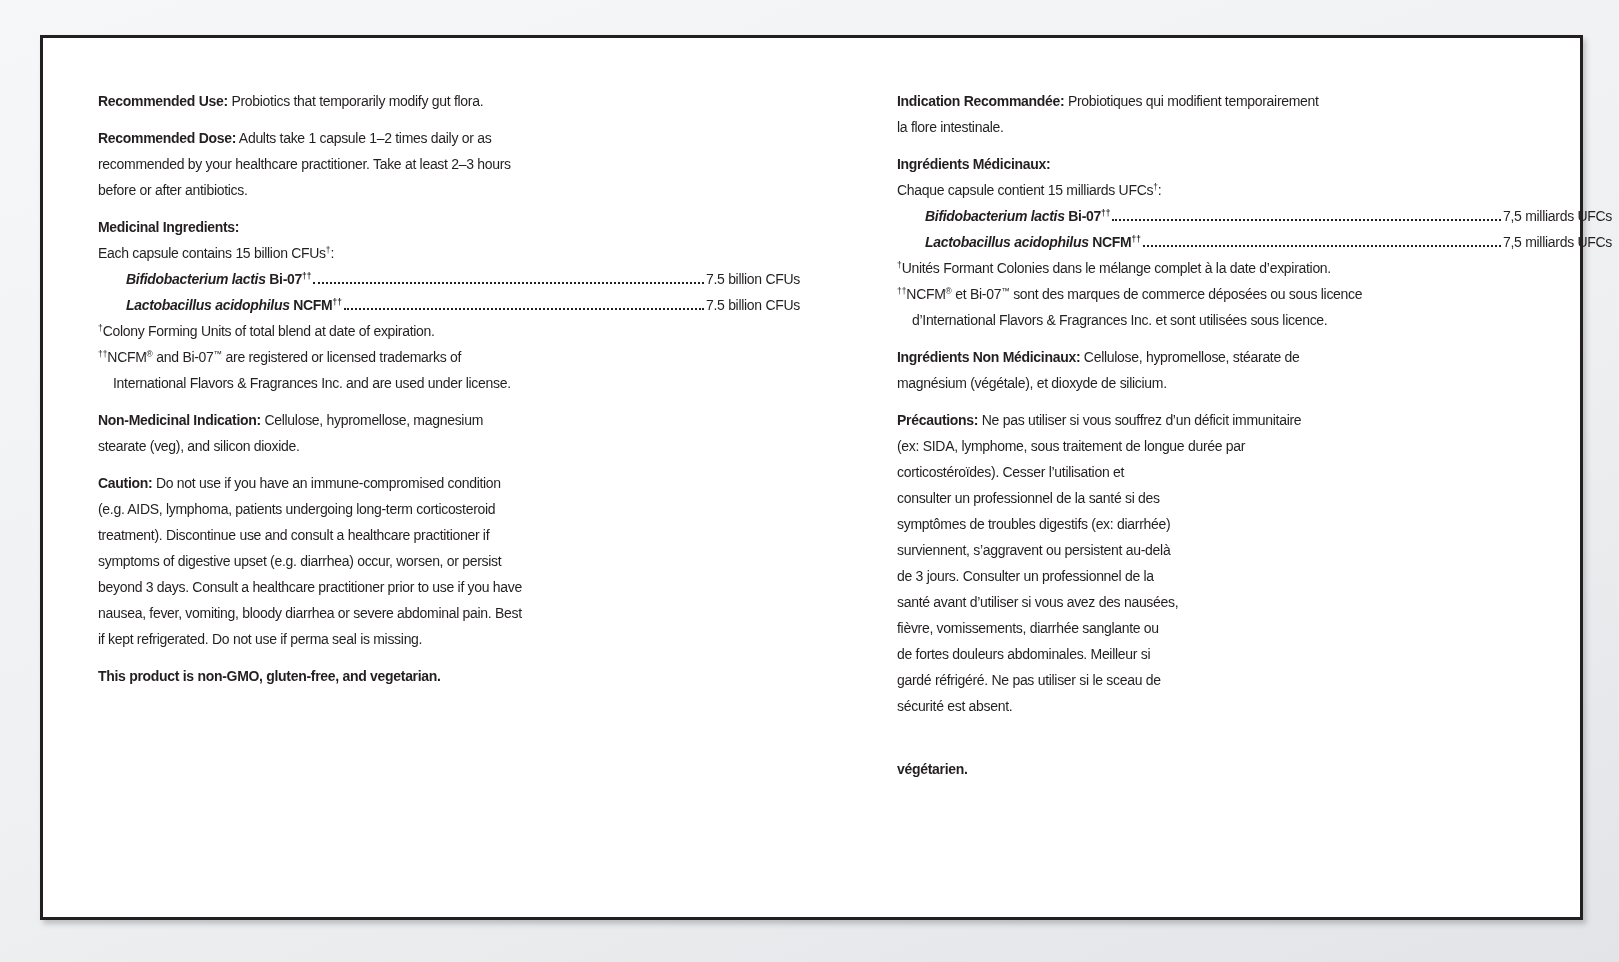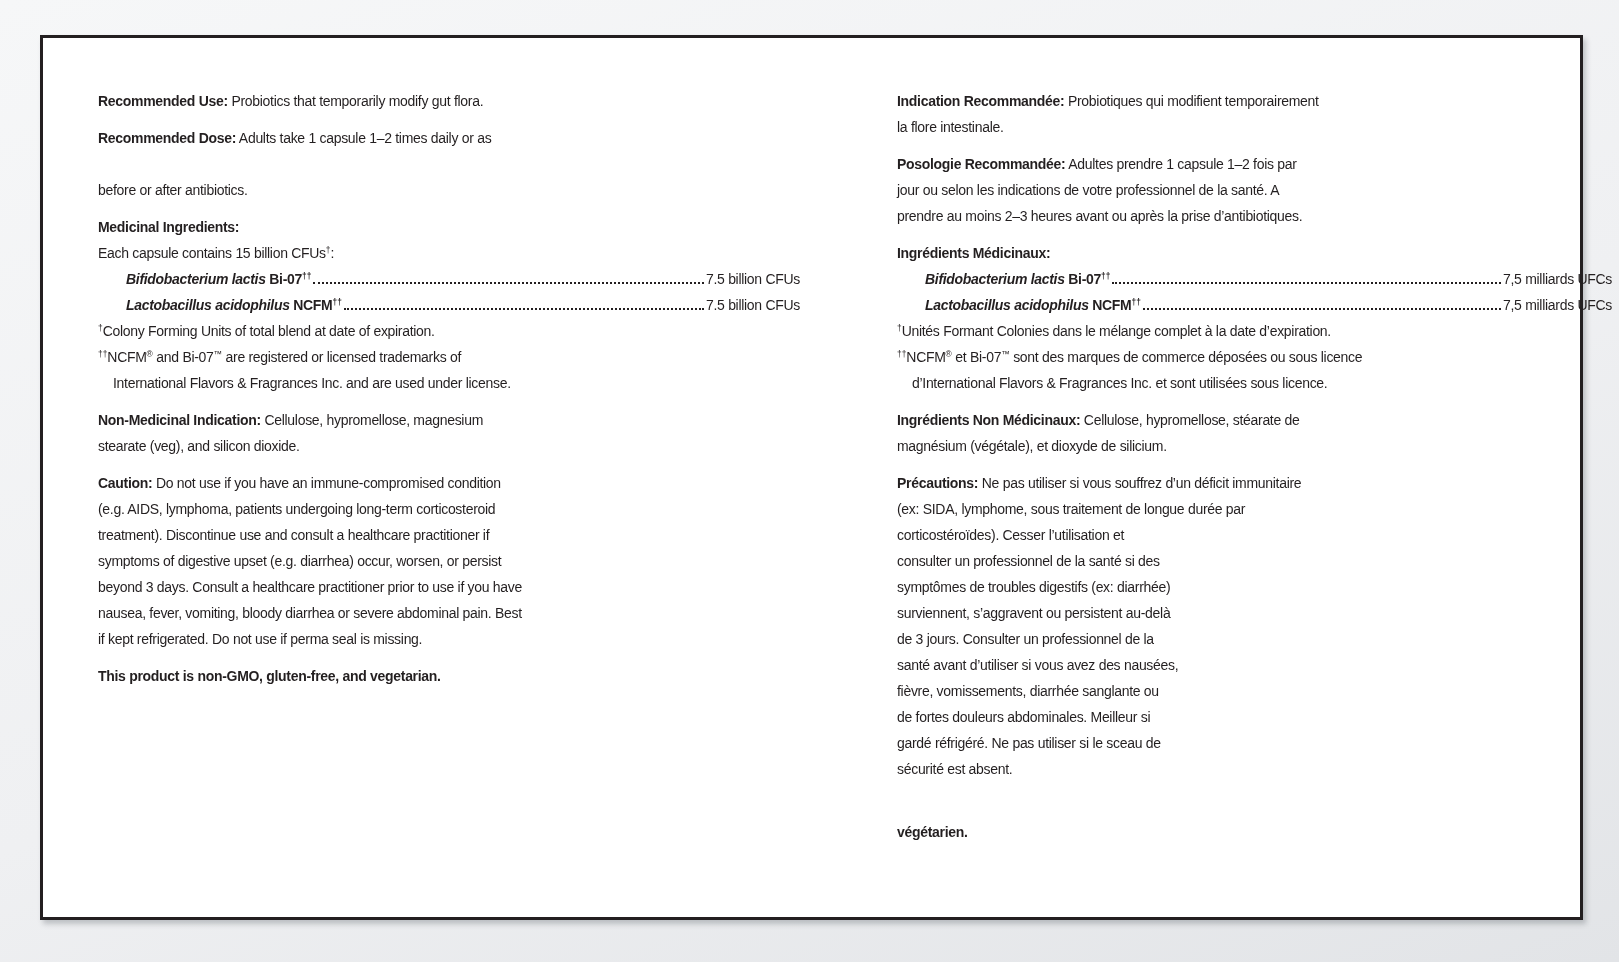--- a/index.html
+++ b/index.html
@@ -58,21 +58,21 @@
   .ing-val { white-space: nowrap; text-align: center; }
   .fn-indent { padding-left: 15px; }
 </style>
 </head>
 <body>
 
 <div class="label-panel">
 
   <div class="col col-left">
     <p class="para"><b>Recommended Use:</b><span> Probiotics that temporarily modify gut flora.</span></p>
-    <p class="para"><b>Recommended Dose:</b><span> Adults take 1 capsule 1–2 times daily or as</span><br><br><span>before or after antibiotics.</span></p>
+    <p class="para"><b>Recommended Dose:</b><span> Adults take 1 capsule 1–2 times daily or as</span><br><span>recommended by your healthcare practitioner. Take at least 2–3 hours</span><br><span>before or after antibiotics.</span></p>
 
     <div class="para">
       <div><b>Medicinal Ingredients:</b></div>
       <div><span>Each capsule contains 15 billion CFUs</span><sup>†</sup><span>:</span></div>
       <div class="ing-row">
         <span class="ing-name"><i>Bifidobacterium lactis</i><span> Bi-07</span><sup>††</sup></span>
         <span class="dots"></span>
         <span class="ing-val">7.5 billion CFUs</span>
       </div>
       <div class="ing-row">
@@ -85,24 +85,24 @@
       <div class="fn fn-indent"><span>International Flavors &amp; Fragrances Inc. and are used under license.</span></div>
     </div>
 
     <p class="para"><b>Non-Medicinal Indication:</b><span> Cellulose, hypromellose, magnesium</span><br><span>stearate (veg), and silicon dioxide.</span></p>
     <p class="para"><b>Caution:</b><span> Do not use if you have an immune-compromised condition</span><br><span>(e.g. AIDS, lymphoma, patients undergoing long-term corticosteroid</span><br><span>treatment). Discontinue use and consult a healthcare practitioner if</span><br><span>symptoms of digestive upset (e.g. diarrhea) occur, worsen, or persist</span><br><span>beyond 3 days. Consult a healthcare practitioner prior to use if you have</span><br><span>nausea, fever, vomiting, bloody diarrhea or severe abdominal pain. Best</span><br><span>if kept refrigerated. Do not use if perma seal is missing.</span></p>
     <p class="para"><b>This product is non-GMO, gluten-free, and vegetarian.</b></p>
   </div>
 
   <div class="col col-right">
     <p class="para"><b>Indication Recommandée:</b><span> Probiotiques qui modifient temporairement</span><br><span>la flore intestinale.</span></p>
-    <p class="para"><b>Posologie Recommandée:</b><span> Adultes prendre 1 capsule 1–2 fois par</span><br><span>jour ou selon les indications de votre professionnel de la santé. A</span><br><span>prendre au moins 2–3 heures avant ou après la prise d’antibiotiques.</span></p>
 
     <div class="para">
       <div><b>Ingrédients Médicinaux:</b></div>
+      <div><span>Chaque capsule contient 15 milliards UFCs</span><sup>†</sup><span>:</span></div>
       <div class="ing-row">
         <span class="ing-name"><i>Bifidobacterium lactis</i><span> Bi-07</span><sup>††</sup></span>
         <span class="dots"></span>
         <span class="ing-val">7,5 milliards UFCs</span>
       </div>
       <div class="ing-row">
         <span class="ing-name"><i>Lactobacillus acidophilus</i><span> NCFM</span><sup>††</sup></span>
         <span class="dots"></span>
         <span class="ing-val">7,5 milliards UFCs</span>
       </div>

